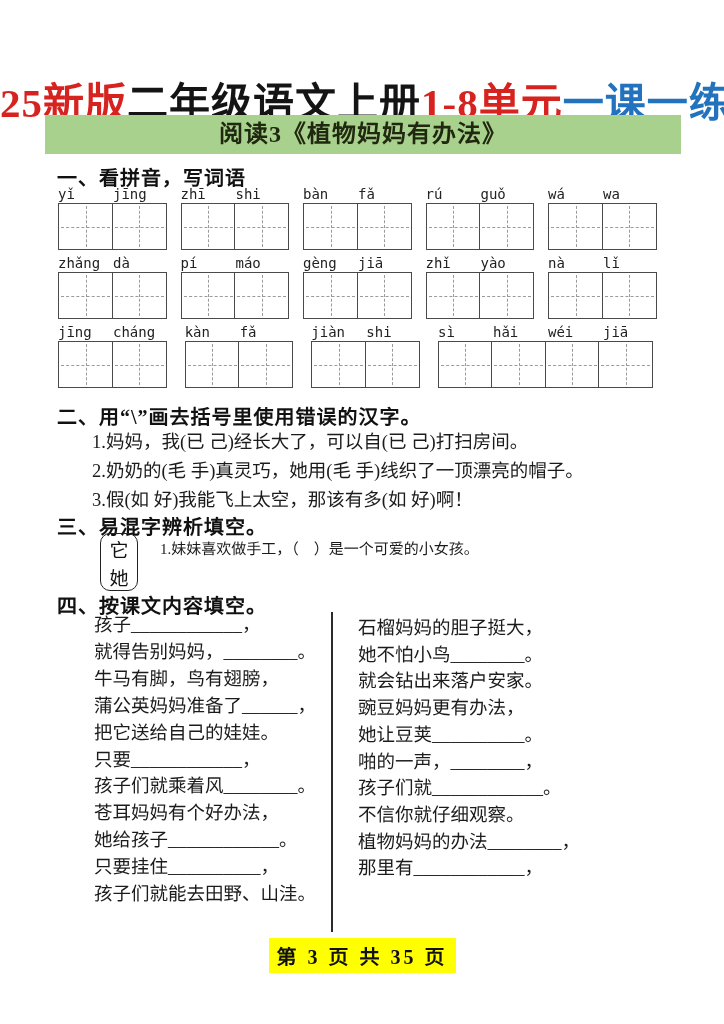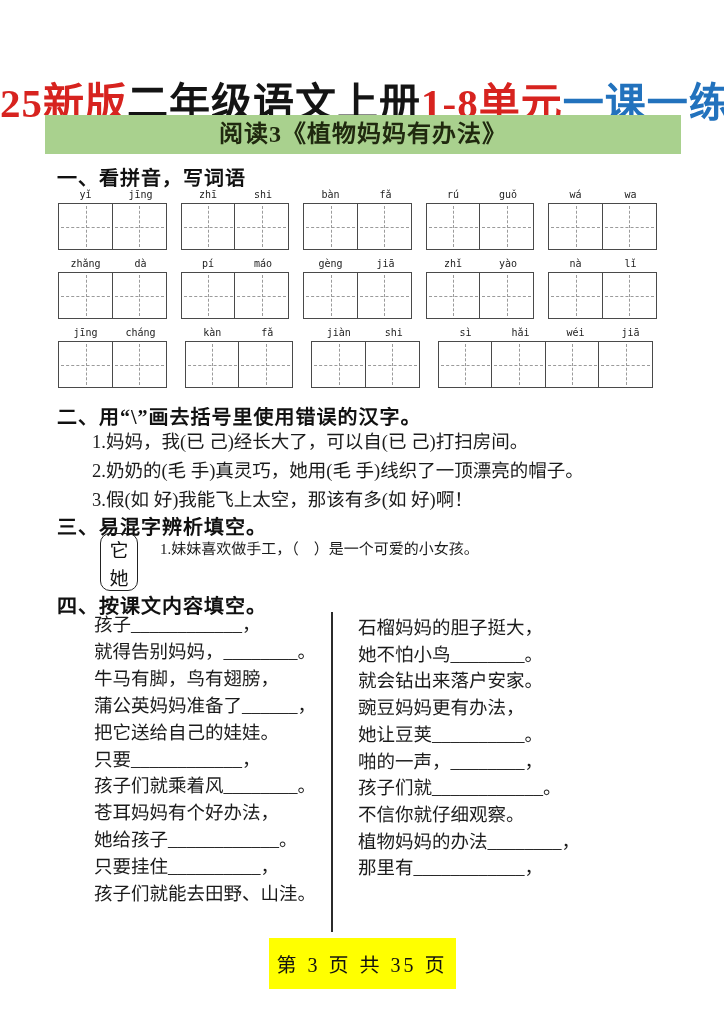--- a/index.html
+++ b/index.html
@@ -22,22 +22,22 @@
   .sec-heading{
     position:absolute;left:57px;font-size:20px;font-weight:bold;color:#111;
     letter-spacing:1px;white-space:nowrap;
   }
   
   .grid{position:absolute;top:186px;left:58px;width:600px;}
   .pin-row{display:flex;justify-content:space-between;margin-bottom:5px;}
   .pin-group{display:block;}
   .py-line{display:flex;height:17px;}
   .py-syl{
-    width:55px;text-align:center;font-family:"DejaVu Sans Mono",monospace;
-    font-size:10px;color:#222;line-height:17px;
+    width:55px;text-align:left;font-family:"DejaVu Sans Mono",monospace;
+    font-size:14px;color:#222;line-height:17px;
   }
   .cell-line{display:flex;}
   .cell{
     width:55px;height:47px;border:1.5px solid #4a4a4a;box-sizing:border-box;
     position:relative;background:#fff;
   }
   .cell + .cell{margin-left:-1.5px;}
   .cell::before{
     content:"";position:absolute;left:2px;right:2px;top:50%;
     border-top:1.4px dashed #9b9b9b;
@@ -59,21 +59,21 @@
   }
   
   .col-left{position:absolute;top:612px;left:94px;font-size:18.5px;line-height:26.9px;}
   .col-right{position:absolute;top:615px;left:358px;font-size:18.5px;line-height:26.7px;}
   .fill-line{white-space:nowrap;}
   .divider{position:absolute;top:612px;left:331px;width:2px;height:320px;background:#2b2b2b;}
   
   .footer{position:absolute;top:938px;left:0;width:724px;text-align:center;}
   .footer-badge{
     display:inline-block;background:#ffff00;color:#111;
-    font-size:20px;font-weight:normal;letter-spacing:3px;padding:11px 8px;
+    font-size:20px;font-weight:bold;letter-spacing:3px;padding:3px 8px;
   }
 </style>
 </head>
 <body>
 
 <div class="page">
 
   <h1 class="title"><span style="color: rgb(215, 35, 31);">25新版</span><span style="color: rgb(20, 20, 20);">二年级语文上册</span><span style="color: rgb(215, 35, 31);">1-8单元</span><span style="color: rgb(34, 114, 189);">一课一练</span></h1>
 
   <div class="banner">阅读3《植物妈妈有办法》</div>

